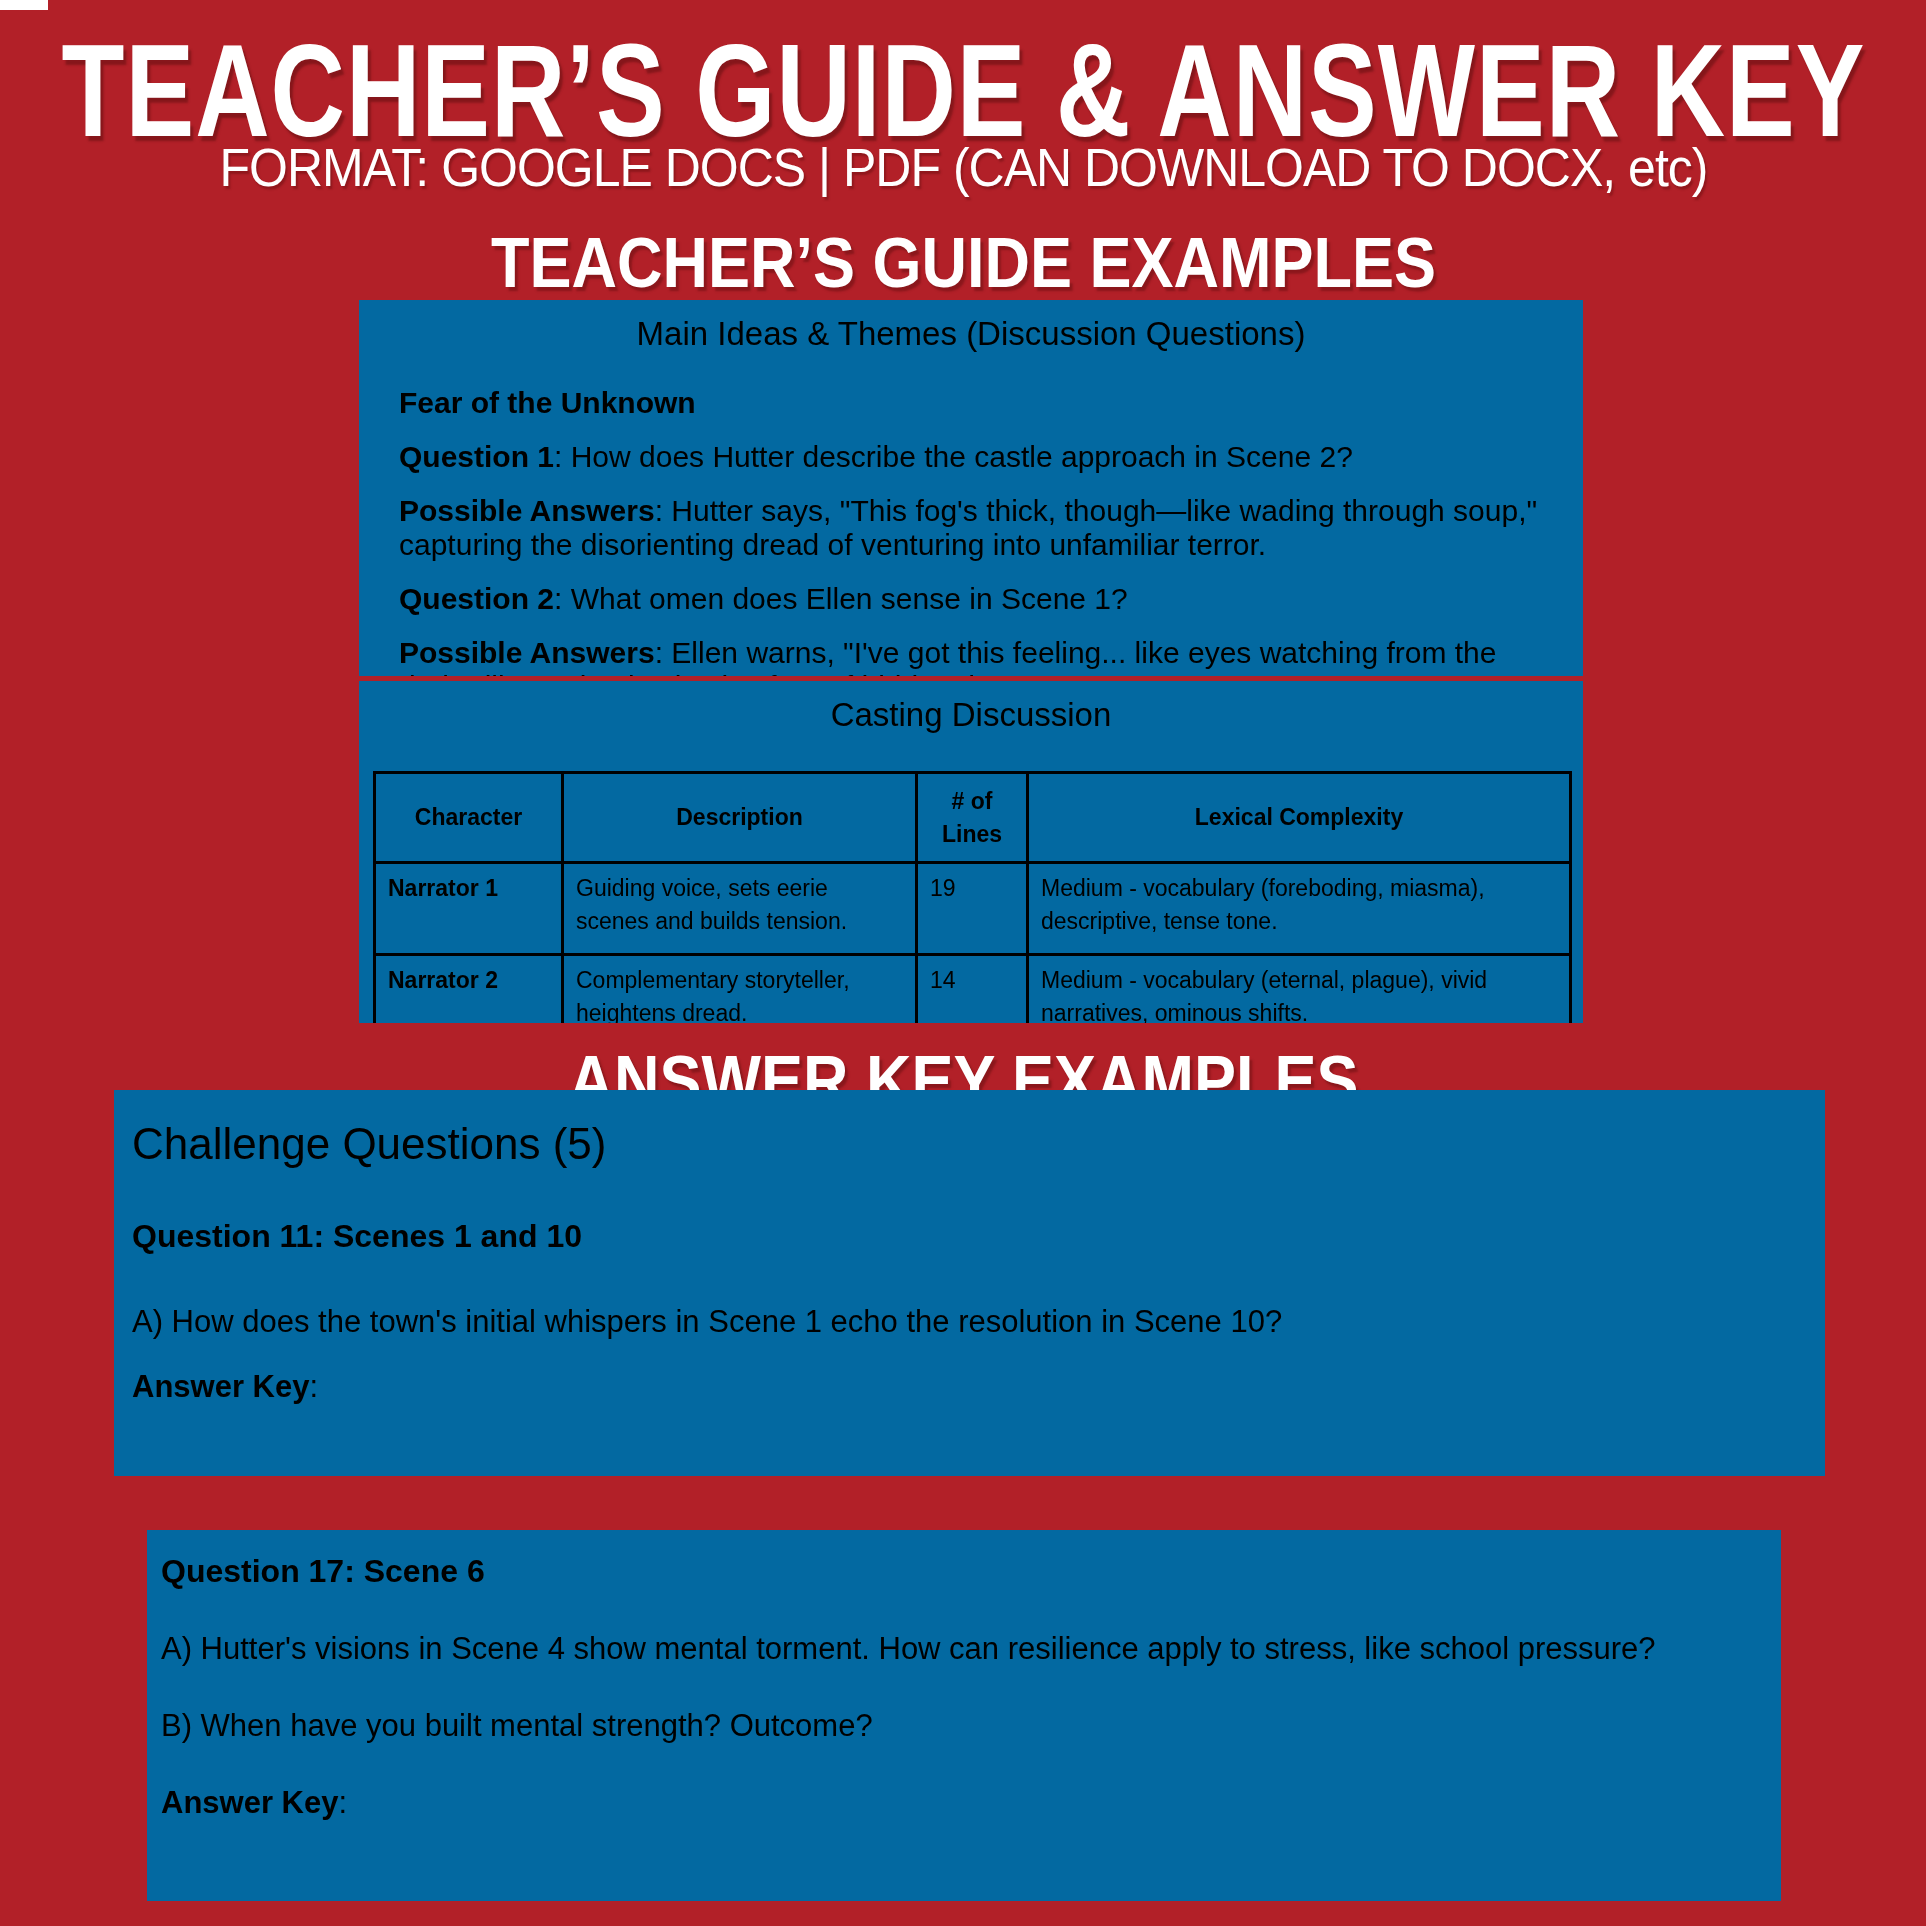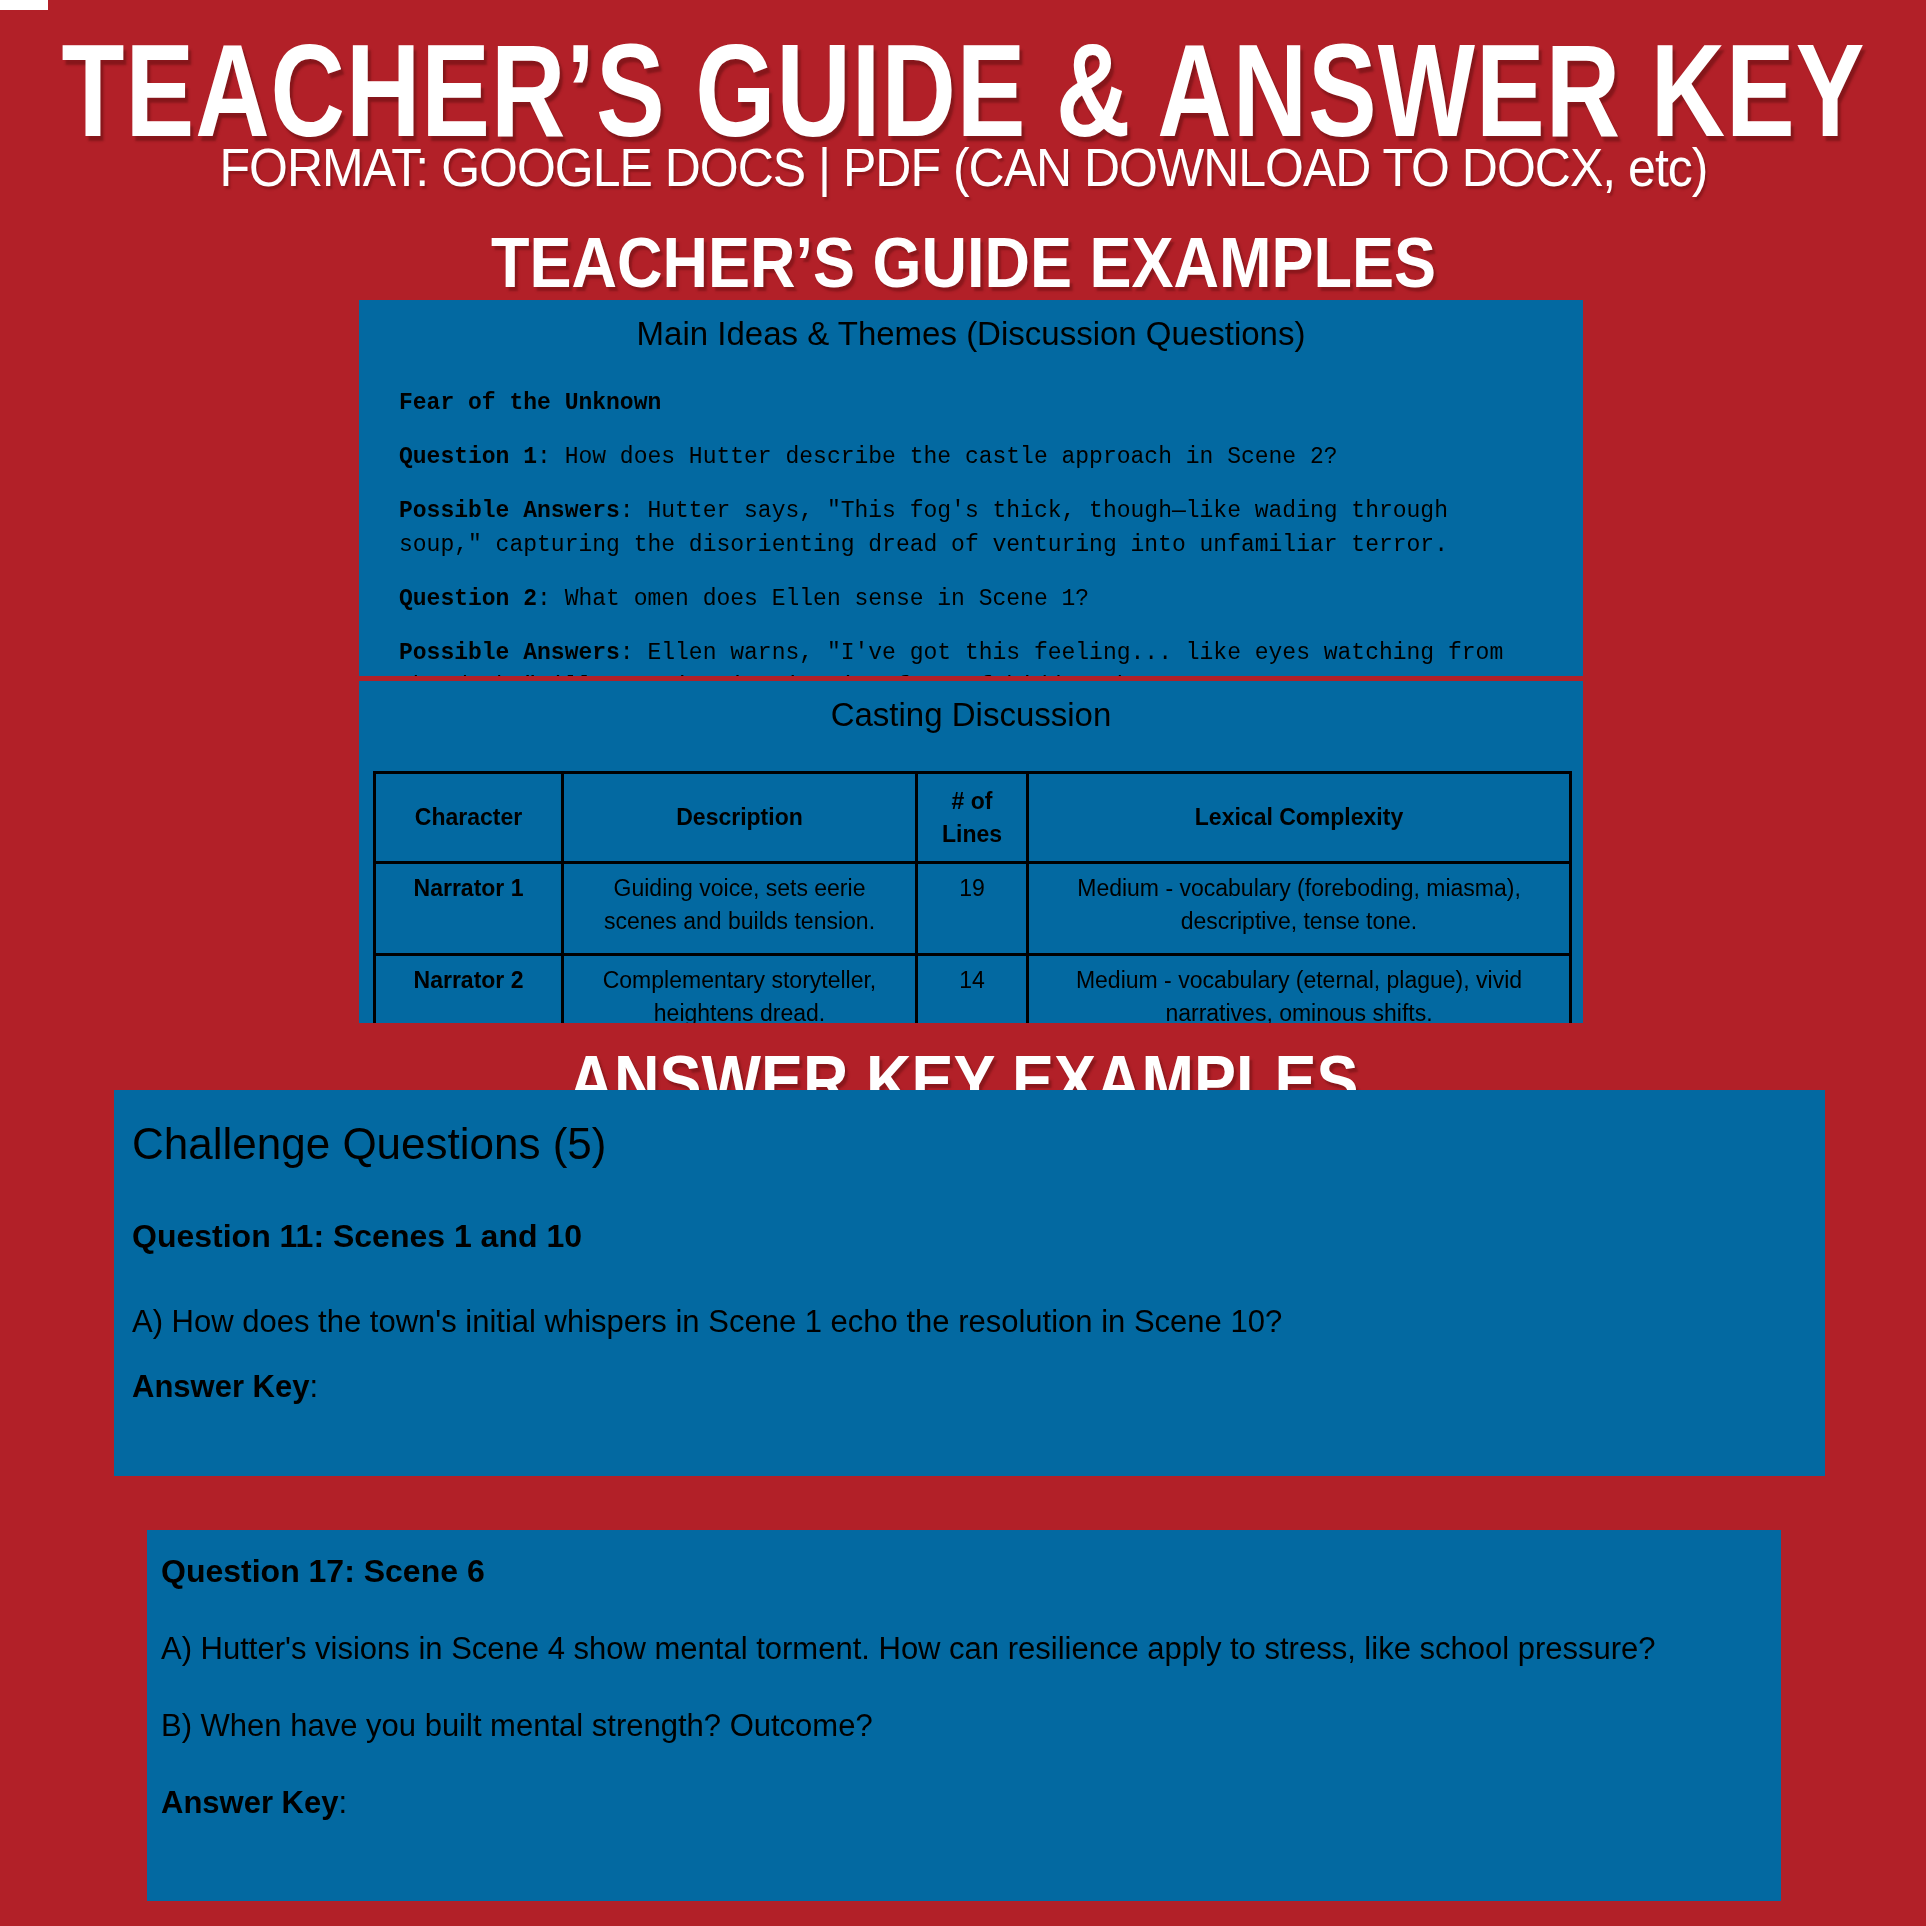--- a/index.html
+++ b/index.html
@@ -34,33 +34,33 @@
     text-shadow: 3px 4px 2px rgba(80,10,10,0.4);
   }
   #guide-heading  { top: 222px; }
   #answer-heading { top: 1040px; }
 
   .doc { position: absolute; background: #0369a1; overflow: hidden; color: #000; }
 
   
   #doc-guide   { left: 359px; top: 300px; width: 1224px; height: 376px; }
   .gdoc-title  { margin: 14px 20px 0; text-align: center; font-size: 33px; font-weight: normal; line-height: 40px; }
-  .gdoc-body   { margin: 32px 40px 0 40px; font-size: 23px; line-height: 34px; font-family: Liberation Mono, monospace; }
+  .gdoc-body   { margin: 32px 40px 0 40px; font-size: 30px; line-height: 34px; }
   .gdoc-body p { margin: 0 0 20px 0; }
 
   
   #doc-casting { left: 359px; top: 681px; width: 1224px; height: 342px; }
   .cast-table {
     border-collapse: collapse; table-layout: fixed;
     margin: 36px 0 0 14px; width: 1196px;
     font-size: 23px; line-height: 33px;
   }
   .cast-table th, .cast-table td { border: 3px solid #000; vertical-align: top; text-align: left; }
   .cast-table th { text-align: center; vertical-align: middle; height: 79px; padding: 4px 8px; font-weight: bold; }
-  .cast-table td { padding: 8px 12px; height: 73px; text-align: center; }
+  .cast-table td { padding: 8px 12px; height: 73px; }
   .cast-table td.cell-character { font-weight: bold; }
 
   
   #doc-answers1 { left: 114px; top: 1090px; width: 1711px; height: 386px; padding: 16px 24px 0 18px; box-sizing: border-box; }
   #doc-answers2 { left: 147px; top: 1530px; width: 1634px; height: 371px; padding: 14px 24px 0 14px; box-sizing: border-box; }
   .ak-heading  { font-size: 44px; line-height: 51px; font-weight: normal; margin: 12px 0 0 0; }
   .ak-qheading { font-size: 32px; line-height: 38px; font-weight: bold; margin: 0; }
   .ak-line     { font-size: 31px; line-height: 37px; margin: 0; }
   #doc-answers1 .ak-qheading { margin-top: 48px; }
   #doc-answers1 .ak-line     { margin-top: 48px; }

